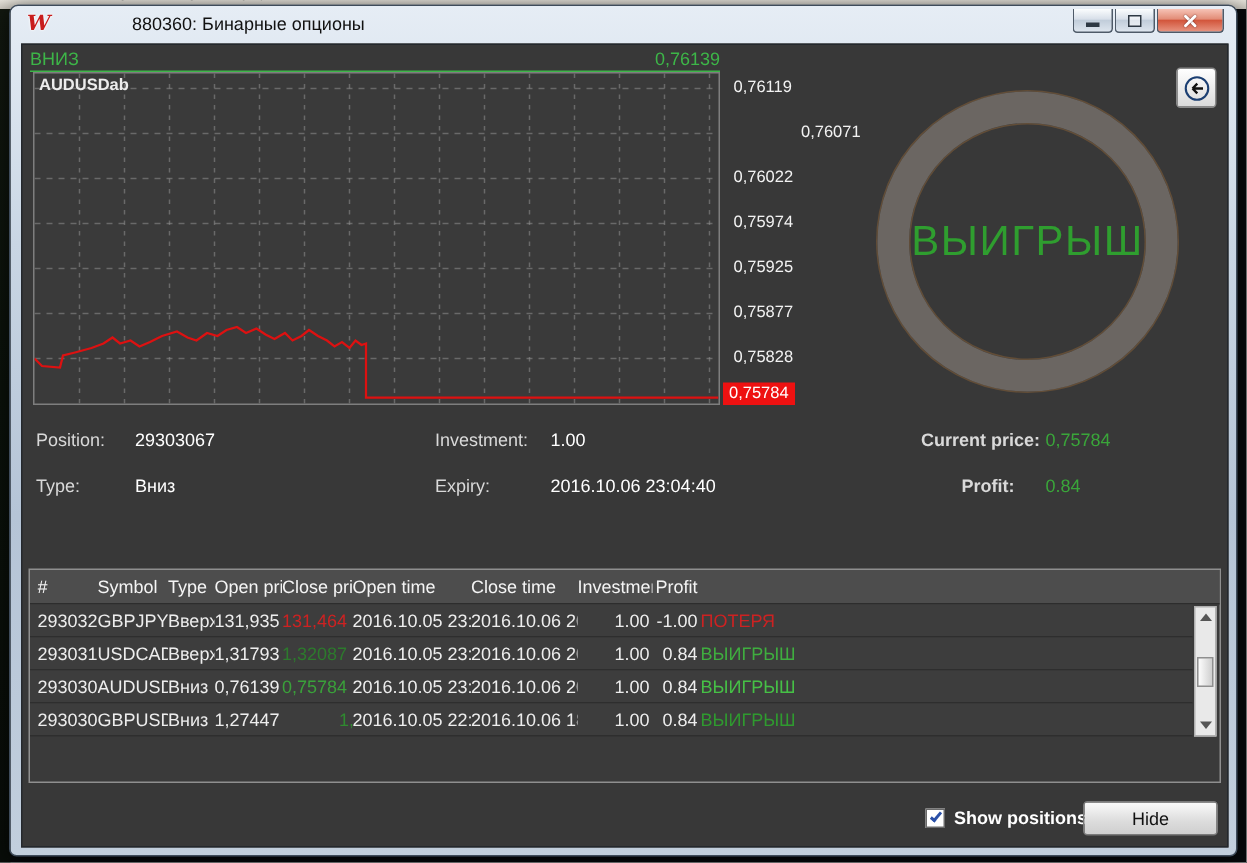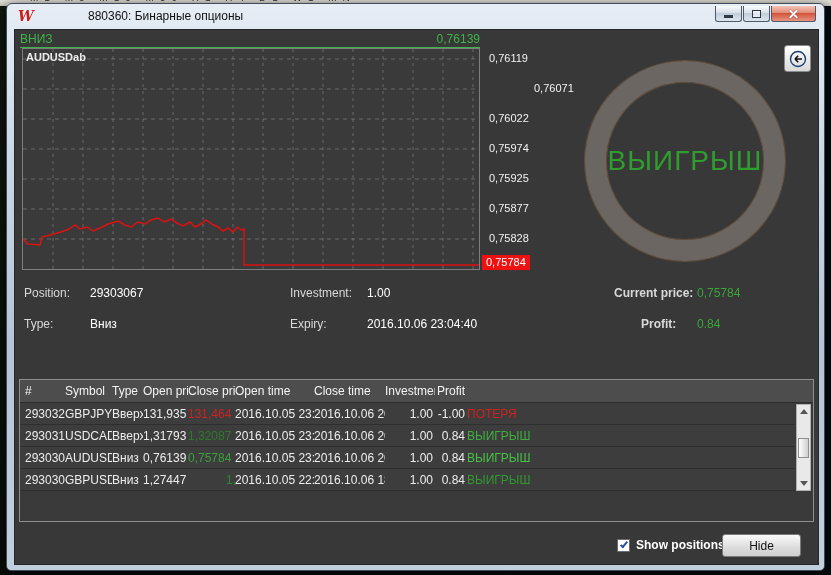--- a/index.html
+++ b/index.html
@@ -70,21 +70,21 @@
   .sb-up { top:0; } .sb-down { bottom:0; }
   .tri-up { width:0; height:0; border-left:4px solid transparent; border-right:4px solid transparent; border-bottom:5px solid #555; }
   .tri-down { width:0; height:0; border-left:4px solid transparent; border-right:4px solid transparent; border-top:5px solid #555; }
   .sb-thumb { position:absolute; left:1px; top:33px; width:11px; height:20px; background:linear-gradient(90deg,#fdfdfd,#cfcfcf); border:1px solid #8f8f8f; }
   .totals { position:relative; height:29px; font-size:12px; }
   .totals .f-label { top:7px; } .totals .f-value { top:7px; }
 
   .fchk { position:absolute; left:602px; top:509px; width:13px; height:13px; background:#fff; border:1px solid #6b6b6b; cursor:pointer; }
   .fchk .check { position:absolute; left:2px; top:2px; width:8px; height:4px; border-left:2px solid #2a50a8; border-bottom:2px solid #2a50a8; transform:rotate(-50deg); }
   .flabel { position:absolute; left:621px; top:508px; font-size:12px; font-weight:bold; color:#fff; }
-  .hide-btn { position:absolute; left:707px; top:504px; width:79px; height:23px; background:linear-gradient(#fafafa,#dcdcdc 60%,#cfcfcf); border:1px solid #7a7a7a; border-radius:3px; font-size:12px; color:#111; display:flex; align-items:center; justify-content:center; cursor:pointer; }
+  .hide-btn { position:absolute; left:707px; top:504px; width:90px; height:23px; background:linear-gradient(#fafafa,#dcdcdc 60%,#cfcfcf); border:1px solid #7a7a7a; border-radius:3px; font-size:12px; color:#111; display:flex; align-items:center; justify-content:center; cursor:pointer; }
 </style>
 </head>
 <body>
 
 <div class="desktop">
   <div class="mt-toolbar">
     <span>M1 M5 M15 M30 H1 H4 D1 W1 MN</span>
   </div>
   <div class="left-sliver"></div>
 

